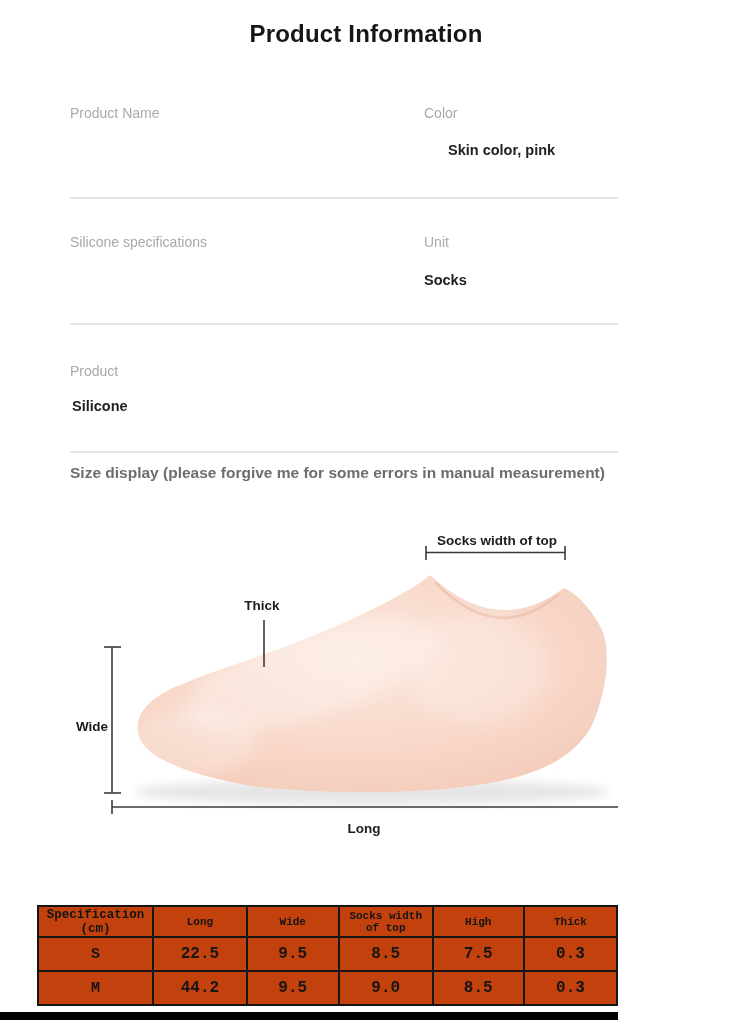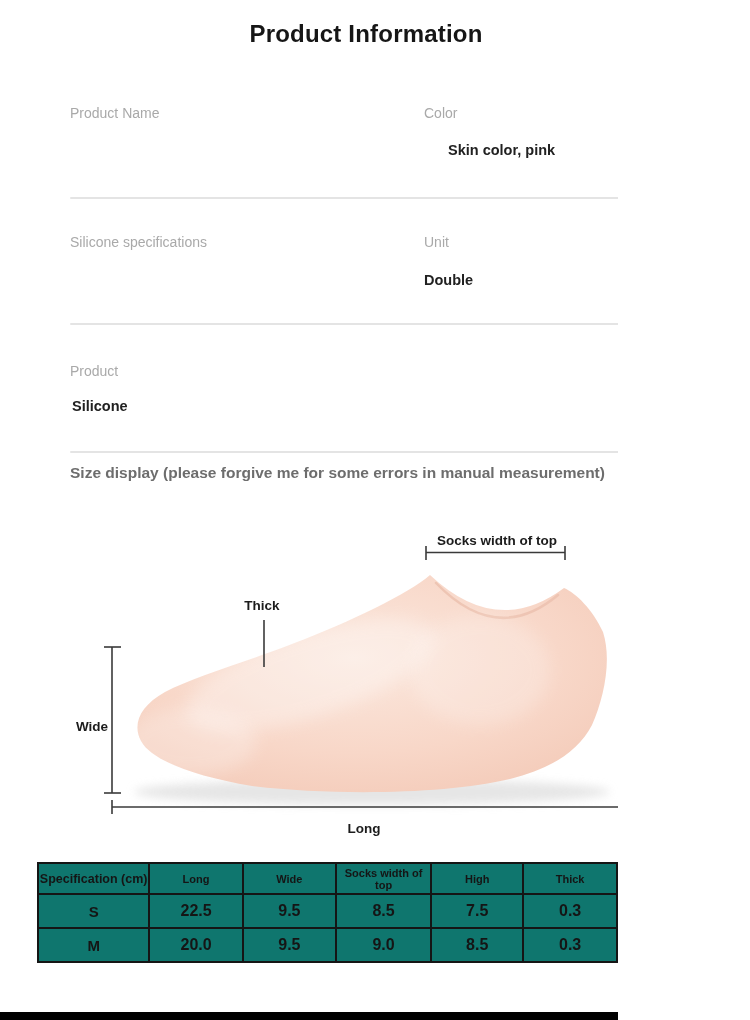--- a/index.html
+++ b/index.html
@@ -11,22 +11,23 @@
     position:absolute;top:20px;left:0;width:732px;text-align:center;
     font-size:24px;font-weight:700;color:#161616;letter-spacing:.2px;
   }
   .info-label{position:absolute;font-size:14px;font-weight:500;color:#a9a9a9;text-align:right;}
   .info-value{position:absolute;font-size:14.5px;font-weight:600;color:#212121;}
   .divider{position:absolute;left:70px;width:615px;height:2px;background:#e4e4e4;border-radius:1px;}
   .size-heading{position:absolute;left:70px;top:464px;font-size:15.5px;font-weight:700;color:#6d6d6d;text-align:center;}
   .diagram{position:absolute;left:0;top:520px;width:750px;height:340px;}
   .diagram svg text{font-family:"Liberation Sans",sans-serif;font-size:13.5px;font-weight:600;fill:#1c1c1c;}
   .spec-table{
-    position:absolute;left:37px;top:862px;border-collapse:collapse;table-layout:fixed;
-    background:#0f766e;
+    position:absolute;left:37px;top:905px;border-collapse:collapse;table-layout:fixed;
+    background:#c2410c;
+    font-family:Liberation Mono, monospace;
   }
   .spec-table th,.spec-table td{
     border:2px solid #151515;text-align:center;vertical-align:middle;padding:0;color:#151515;
   }
   .spec-table th{height:29px;font-weight:700;font-size:11px;}
   .spec-table th.spec-col{font-size:12.5px;font-weight:600;}
   .spec-table td{height:32px;font-size:16px;font-weight:700;}
   .spec-table td.size-cell{font-size:15px;}
   .bottom-bar{position:absolute;left:0;top:1012px;width:750px;height:8px;background:#000000;}
 </style>
@@ -38,21 +39,21 @@
   <div class="page-title">Product Information</div>
 
   <div class="info-label" style="left:70px;top:105px">Product Name</div>
   <div class="info-label" style="left:424px;top:105px">Color</div>
   <div class="info-value" style="left:448px;top:142px">Skin color, pink</div>
 
   <div class="divider" style="top:197px"></div>
 
   <div class="info-label" style="left:70px;top:234px">Silicone specifications</div>
   <div class="info-label" style="left:424px;top:234px">Unit</div>
-  <div class="info-value" style="left:424px;top:272px">Double</div>
+  <div class="info-value" style="left:424px;top:272px">Socks</div>
 
   <div class="divider" style="top:323px"></div>
 
   <div class="info-label" style="left:70px;top:363px">Product</div>
   <div class="info-value" style="left:72px;top:398px">Silicone</div>
 
   <div class="divider" style="top:451px"></div>
 
   <div class="size-heading">Size display (please forgive me for some errors in manual measurement)</div>
 
@@ -146,21 +147,21 @@
       <tr>
         <td class="size-cell">S</td>
         <td>22.5</td>
         <td>9.5</td>
         <td>8.5</td>
         <td>7.5</td>
         <td>0.3</td>
       </tr>
       <tr>
         <td class="size-cell">M</td>
-        <td>20.0</td>
+        <td>44.2</td>
         <td>9.5</td>
         <td>9.0</td>
         <td>8.5</td>
         <td>0.3</td>
       </tr>
     </tbody>
   </table>
 
   <div class="bottom-bar"></div>
 </div>

